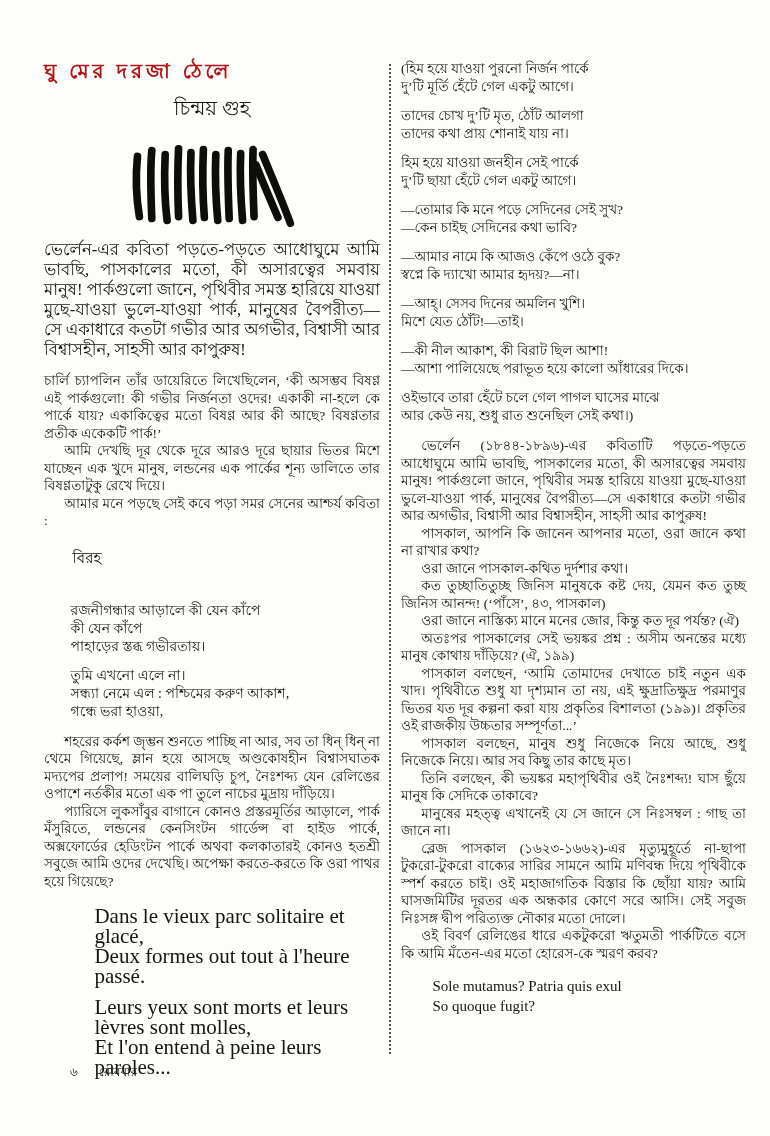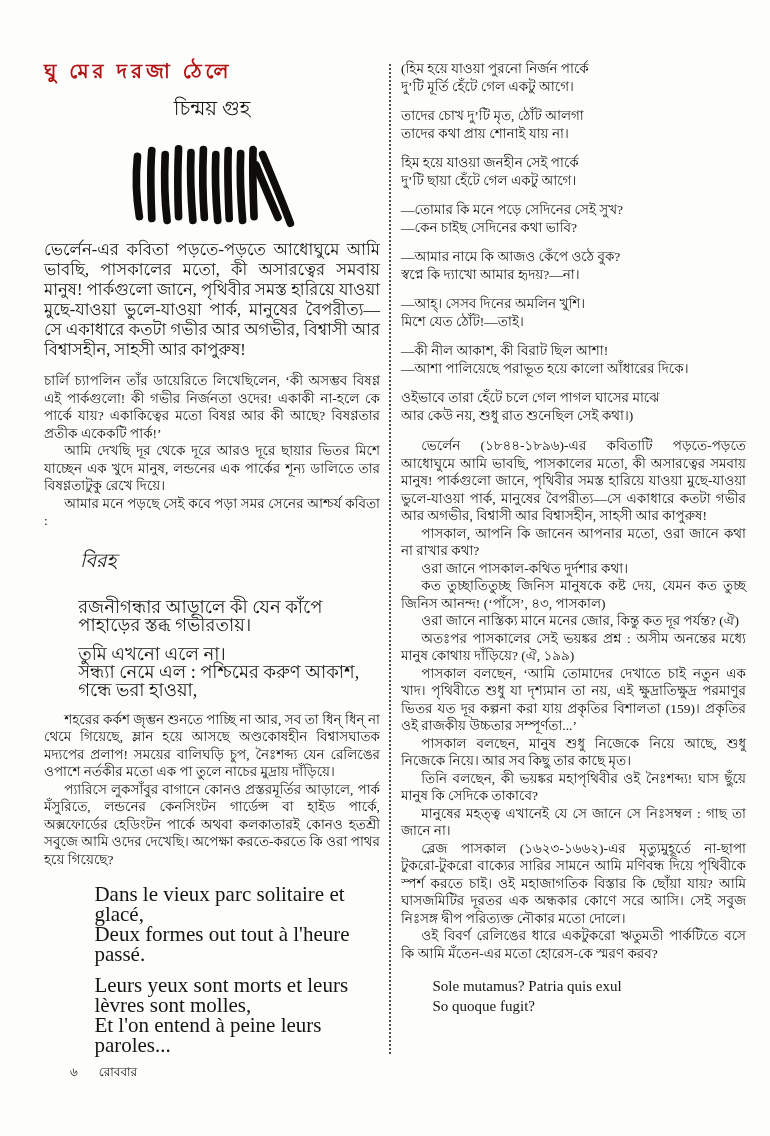--- a/index.html
+++ b/index.html
@@ -21,22 +21,22 @@
     font-size:20px;font-weight:bold;letter-spacing:4px;
   }
   .author{text-align:center;font-size:20px;margin-top:4px;}
   .artwork{display:block;margin:16px auto 10px auto;}
 
   .lead{font-size:16.5px;line-height:20px;text-align:justify;margin-top:8px;}
   .para{font-size:13.5px;line-height:17.5px;text-align:justify;}
   .indent{text-indent:1.5em;}
   .mt{margin-top:12px;}
 
-  .poem-title{font-size:19px;margin:16px 0 0 1.9em;font-style:italic;}
-  .poem{margin:20px 0 12px 1.9em;font-size:18px;}
+  .poem-title{font-size:15px;margin:16px 0 0 1.9em;}
+  .poem{margin:31px 0 12px 1.9em;font-size:14px;}
   .poem .line{line-height:18px;}
   .stanza-gap{height:11px;}
 
   .quote-fr{margin:16px 0 0 2.4em;font-size:21px;}
   .quote-fr .line{line-height:20px;}
   .quote-la{margin:14px 0 0 2.1em;font-size:15px;}
   .quote-la .line{line-height:20px;}
 
   .right-poem{font-size:13.5px;}
   .right-poem .line{line-height:18px;}
@@ -73,20 +73,21 @@
       </svg>
 
       <div class="lead">ভের্লেন-এর কবিতা পড়তে-পড়তে আধোঘুমে আমি ভাবছি, পাসকালের মতো, কী অসারত্বের সমবায় মানুষ! পার্কগুলো জানে, পৃথিবীর সমস্ত হারিয়ে যাওয়া মুছে-যাওয়া ভুলে-যাওয়া পার্ক, মানুষের বৈপরীত্য—সে একাধারে কতটা গভীর আর অগভীর, বিশ্বাসী আর বিশ্বাসহীন, সাহসী আর কাপুরুষ!</div>
       <div class="para mt">চার্লি চ্যাপলিন তাঁর ডায়েরিতে লিখেছিলেন, ‘কী অসম্ভব বিষণ্ণ এই পার্কগুলো! কী গভীর নির্জনতা ওদের! একাকী না-হলে কে পার্কে যায়? একাকিত্বের মতো বিষণ্ণ আর কী আছে? বিষণ্ণতার প্রতীক একেকটি পার্ক!’</div>
       <div class="para indent">আমি দেখছি দূর থেকে দূরে আরও দূরে ছায়ার ভিতর মিশে যাচ্ছেন এক খুদে মানুষ, লন্ডনের এক পার্কের শূন্য ডালিতে তার বিষণ্ণতাটুকু রেখে দিয়ে।</div>
       <div class="para indent">আমার মনে পড়ছে সেই কবে পড়া সমর সেনের আশ্চর্য কবিতা :</div>
 
       <div class="poem-title">বিরহ</div>
       <div class="poem">
           <div class="line">রজনীগন্ধার আড়ালে কী যেন কাঁপে</div>
+          <div class="line">কী যেন কাঁপে</div>
           <div class="line">পাহাড়ের স্তব্ধ গভীরতায়।</div>
           <div class="stanza-gap"></div>
           <div class="line">তুমি এখনো এলে না।</div>
           <div class="line">সন্ধ্যা নেমে এল : পশ্চিমের করুণ আকাশ,</div>
           <div class="line">গন্ধে ভরা হাওয়া,</div>
         </div>
 
       <div class="para indent">শহরের কর্কশ জৃম্ভন শুনতে পাচ্ছি না আর, সব তা ধিন্‌ ধিন্‌ না থেমে গিয়েছে, ম্লান হয়ে আসছে অণ্ডকোষহীন বিশ্বাসঘাতক মদ্যপের প্রলাপ! সময়ের বালিঘড়ি চুপ, নৈঃশব্দ্য যেন রেলিঙের ওপাশে নর্তকীর মতো এক পা তুলে নাচের মুদ্রায় দাঁড়িয়ে।</div>
       <div class="para indent">প্যারিসে লুকসাঁবুর বাগানে কোনও প্রস্তরমূর্তির আড়ালে, পার্ক মঁসুরিতে, লন্ডনের কেনসিংটন গার্ডেন্স বা হাইড পার্কে, অক্সফোর্ডের হেডিংটন পার্কে অথবা কলকাতারই কোনও হতশ্রী সবুজে আমি ওদের দেখেছি। অপেক্ষা করতে-করতে কি ওরা পাথর হয়ে গিয়েছে?</div>
 
@@ -128,21 +129,21 @@
           <div class="line">আর কেউ নয়, শুধু রাত শুনেছিল সেই কথা।)</div>
         </div>
 
       <div class="right-paras">
           <div class="para indent">ভের্লেন (১৮৪৪-১৮৯৬)-এর কবিতাটি পড়তে-পড়তে আধোঘুমে আমি ভাবছি, পাসকালের মতো, কী অসারত্বের সমবায় মানুষ! পার্কগুলো জানে, পৃথিবীর সমস্ত হারিয়ে যাওয়া মুছে-যাওয়া ভুলে-যাওয়া পার্ক, মানুষের বৈপরীত্য—সে একাধারে কতটা গভীর আর অগভীর, বিশ্বাসী আর বিশ্বাসহীন, সাহসী আর কাপুরুষ!</div>
           <div class="para indent">পাসকাল, আপনি কি জানেন আপনার মতো, ওরা জানে কথা না রাখার কথা?</div>
           <div class="para indent">ওরা জানে পাসকাল-কথিত দুর্দশার কথা।</div>
           <div class="para indent">কত তুচ্ছাতিতুচ্ছ জিনিস মানুষকে কষ্ট দেয়, যেমন কত তুচ্ছ জিনিস আনন্দ! (‘পাঁসে’, ৪৩, পাসকাল)</div>
           <div class="para indent">ওরা জানে নাস্তিক্য মানে মনের জোর, কিন্তু কত দূর পর্যন্ত? (ঐ)</div>
           <div class="para indent">অতঃপর পাসকালের সেই ভয়ঙ্কর প্রশ্ন : অসীম অনন্তের মধ্যে মানুষ কোথায় দাঁড়িয়ে? (ঐ, ১৯৯)</div>
-          <div class="para indent">পাসকাল বলছেন, ‘আমি তোমাদের দেখাতে চাই নতুন এক খাদ। পৃথিবীতে শুধু যা দৃশ্যমান তা নয়, এই ক্ষুদ্রাতিক্ষুদ্র পরমাণুর ভিতর যত দূর কল্পনা করা যায় প্রকৃতির বিশালতা (159)। প্রকৃতির ওই রাজকীয় উচ্চতার সম্পূর্ণতা...’</div>
+          <div class="para indent">পাসকাল বলছেন, ‘আমি তোমাদের দেখাতে চাই নতুন এক খাদ। পৃথিবীতে শুধু যা দৃশ্যমান তা নয়, এই ক্ষুদ্রাতিক্ষুদ্র পরমাণুর ভিতর যত দূর কল্পনা করা যায় প্রকৃতির বিশালতা (১৯৯)। প্রকৃতির ওই রাজকীয় উচ্চতার সম্পূর্ণতা...’</div>
           <div class="para indent">পাসকাল বলছেন, মানুষ শুধু নিজেকে নিয়ে আছে, শুধু নিজেকে নিয়ে। আর সব কিছু তার কাছে মৃত।</div>
           <div class="para indent">তিনি বলছেন, কী ভয়ঙ্কর মহাপৃথিবীর ওই নৈঃশব্দ্য! ঘাস ছুঁয়ে মানুষ কি সেদিকে তাকাবে?</div>
           <div class="para indent">মানুষের মহত্ত্ব এখানেই যে সে জানে সে নিঃসম্বল : গাছ তা জানে না।</div>
           <div class="para indent">ব্লেজ পাসকাল (১৬২৩-১৬৬২)-এর মৃত্যুমুহূর্তে না-ছাপা টুকরো-টুকরো বাক্যের সারির সামনে আমি মণিবন্ধ দিয়ে পৃথিবীকে স্পর্শ করতে চাই। ওই মহাজাগতিক বিস্তার কি ছোঁয়া যায়? আমি ঘাসজমিটির দূরতর এক অন্ধকার কোণে সরে আসি। সেই সবুজ নিঃসঙ্গ দ্বীপ পরিত্যক্ত নৌকার মতো দোলে।</div>
           <div class="para indent">ওই বিবর্ণ রেলিঙের ধারে একটুকরো ঋতুমতী পার্কটিতে বসে কি আমি মঁতেন-এর মতো হোরেস-কে স্মরণ করব?</div>
         </div>
 
       <div class="quote-la">
           <div class="line">Sole mutamus? Patria quis exul</div>
           <div class="line">So quoque fugit?</div>

